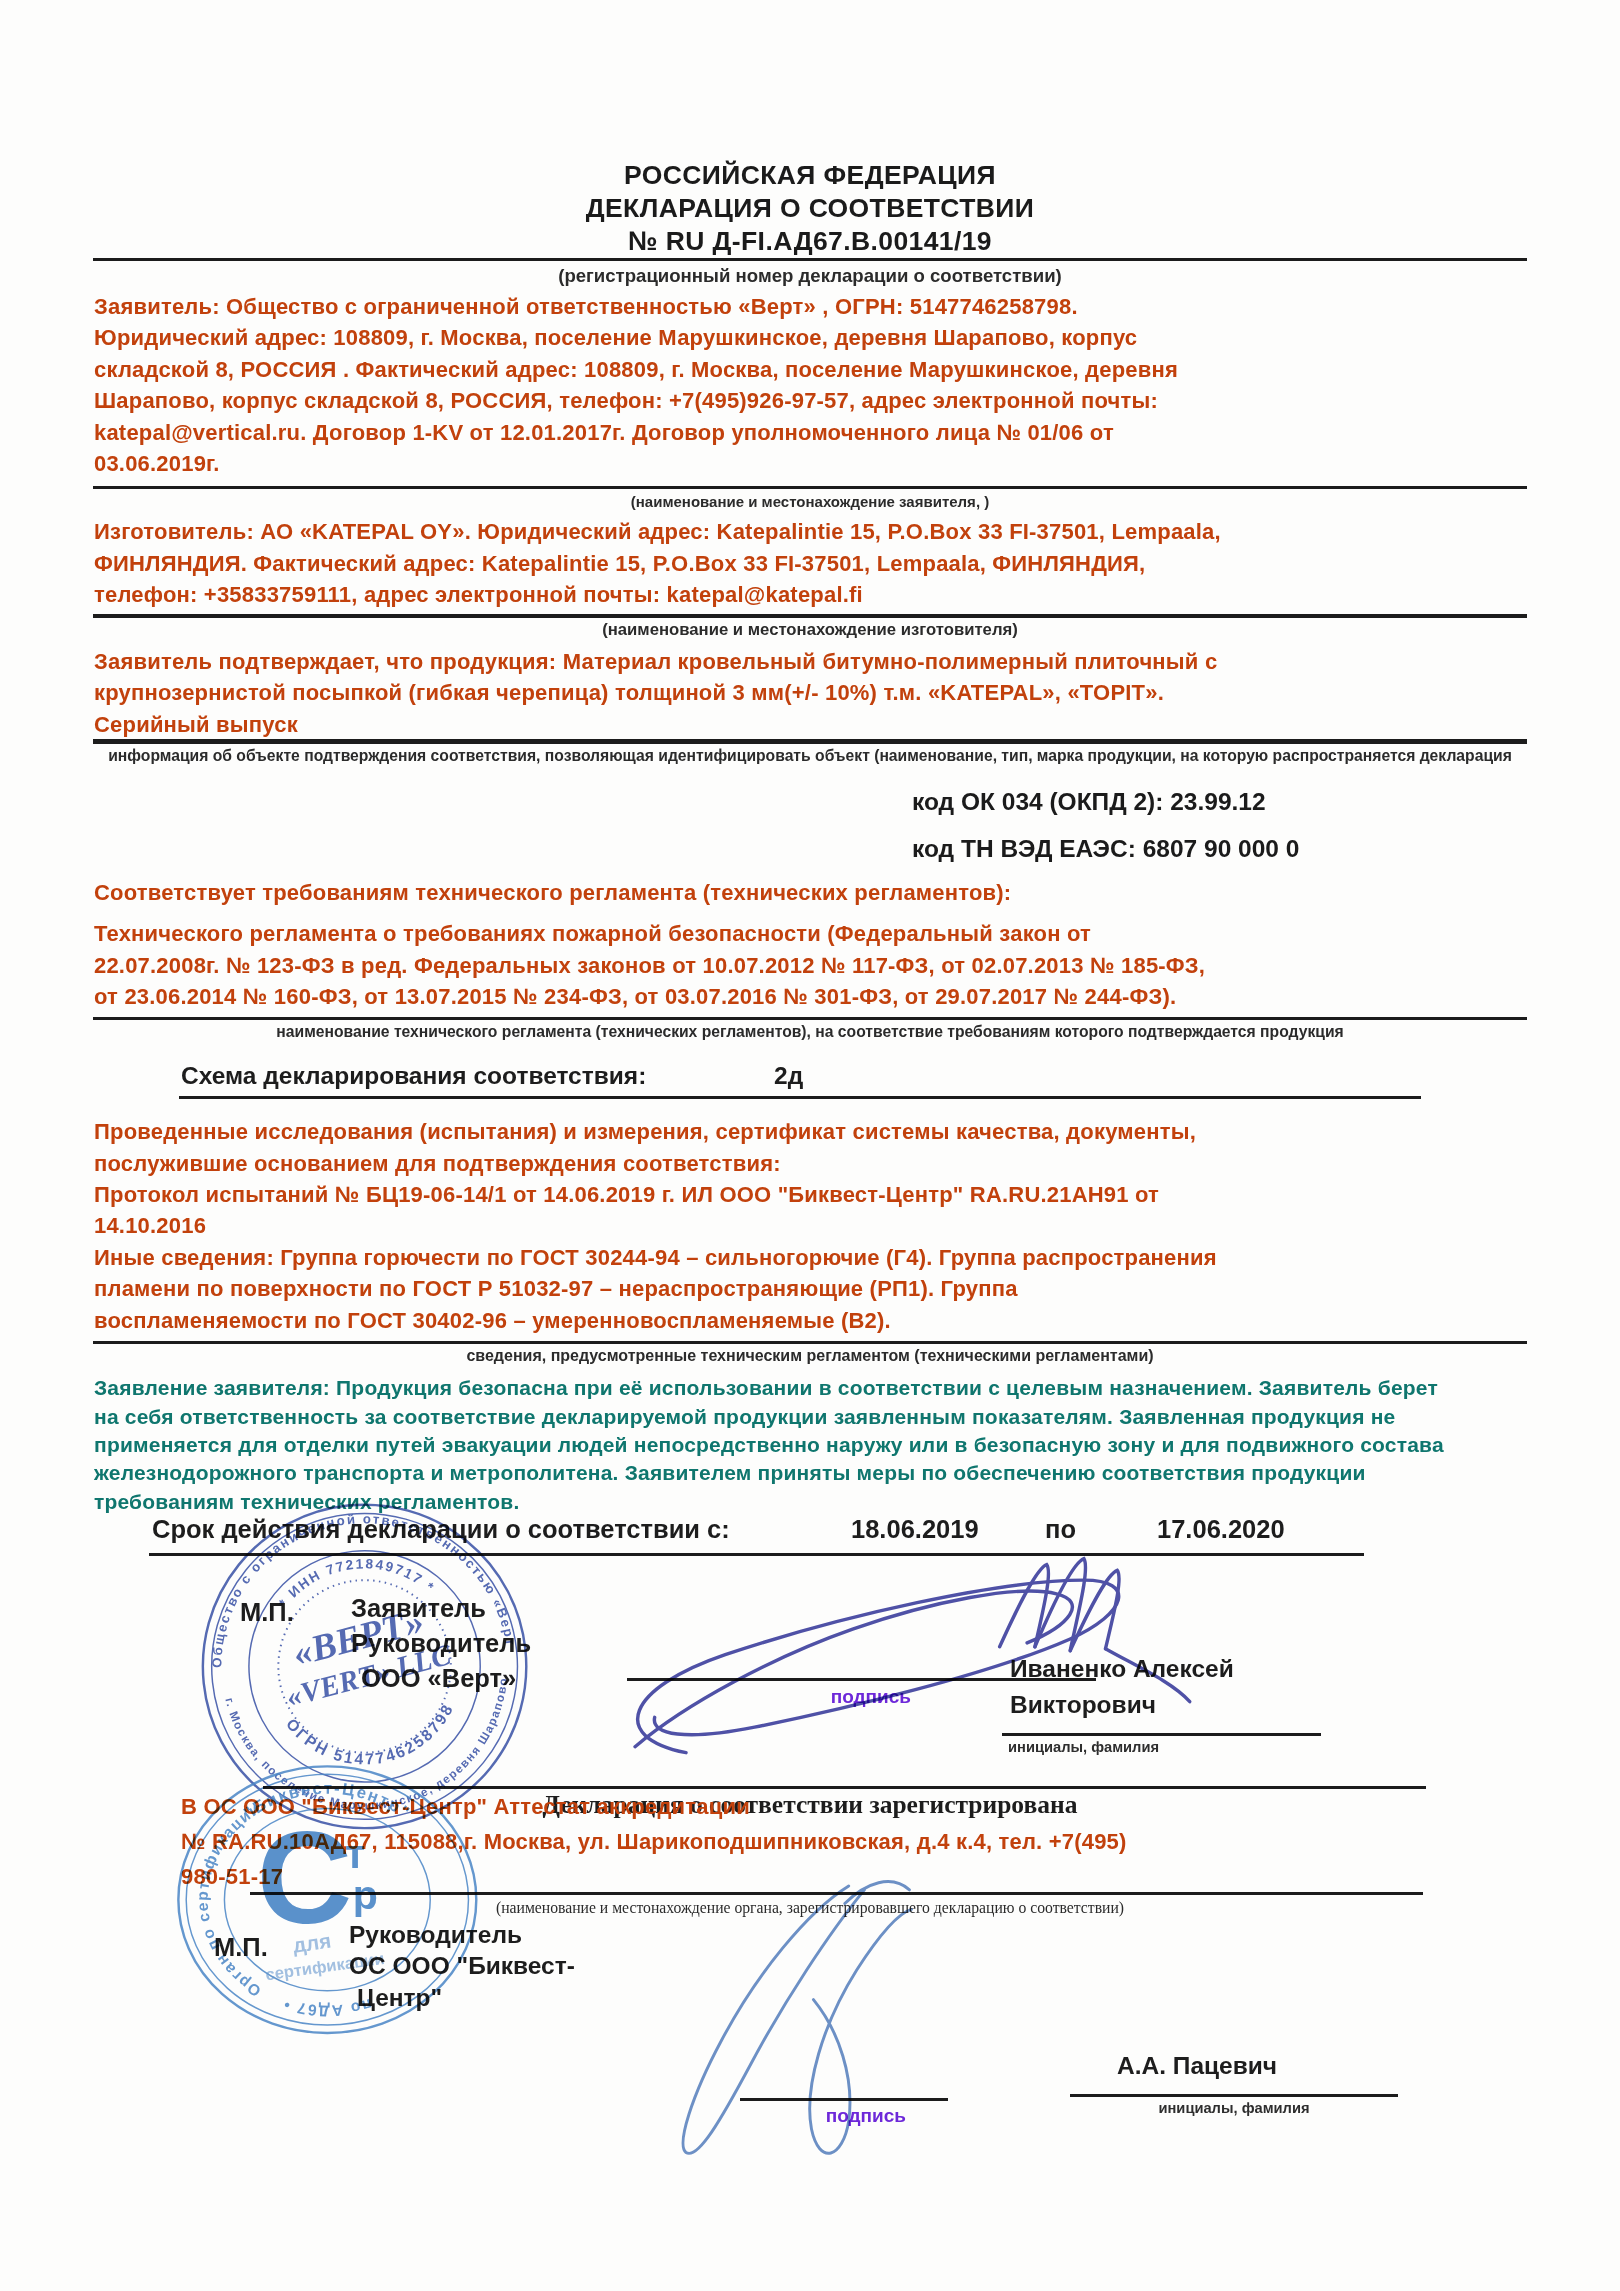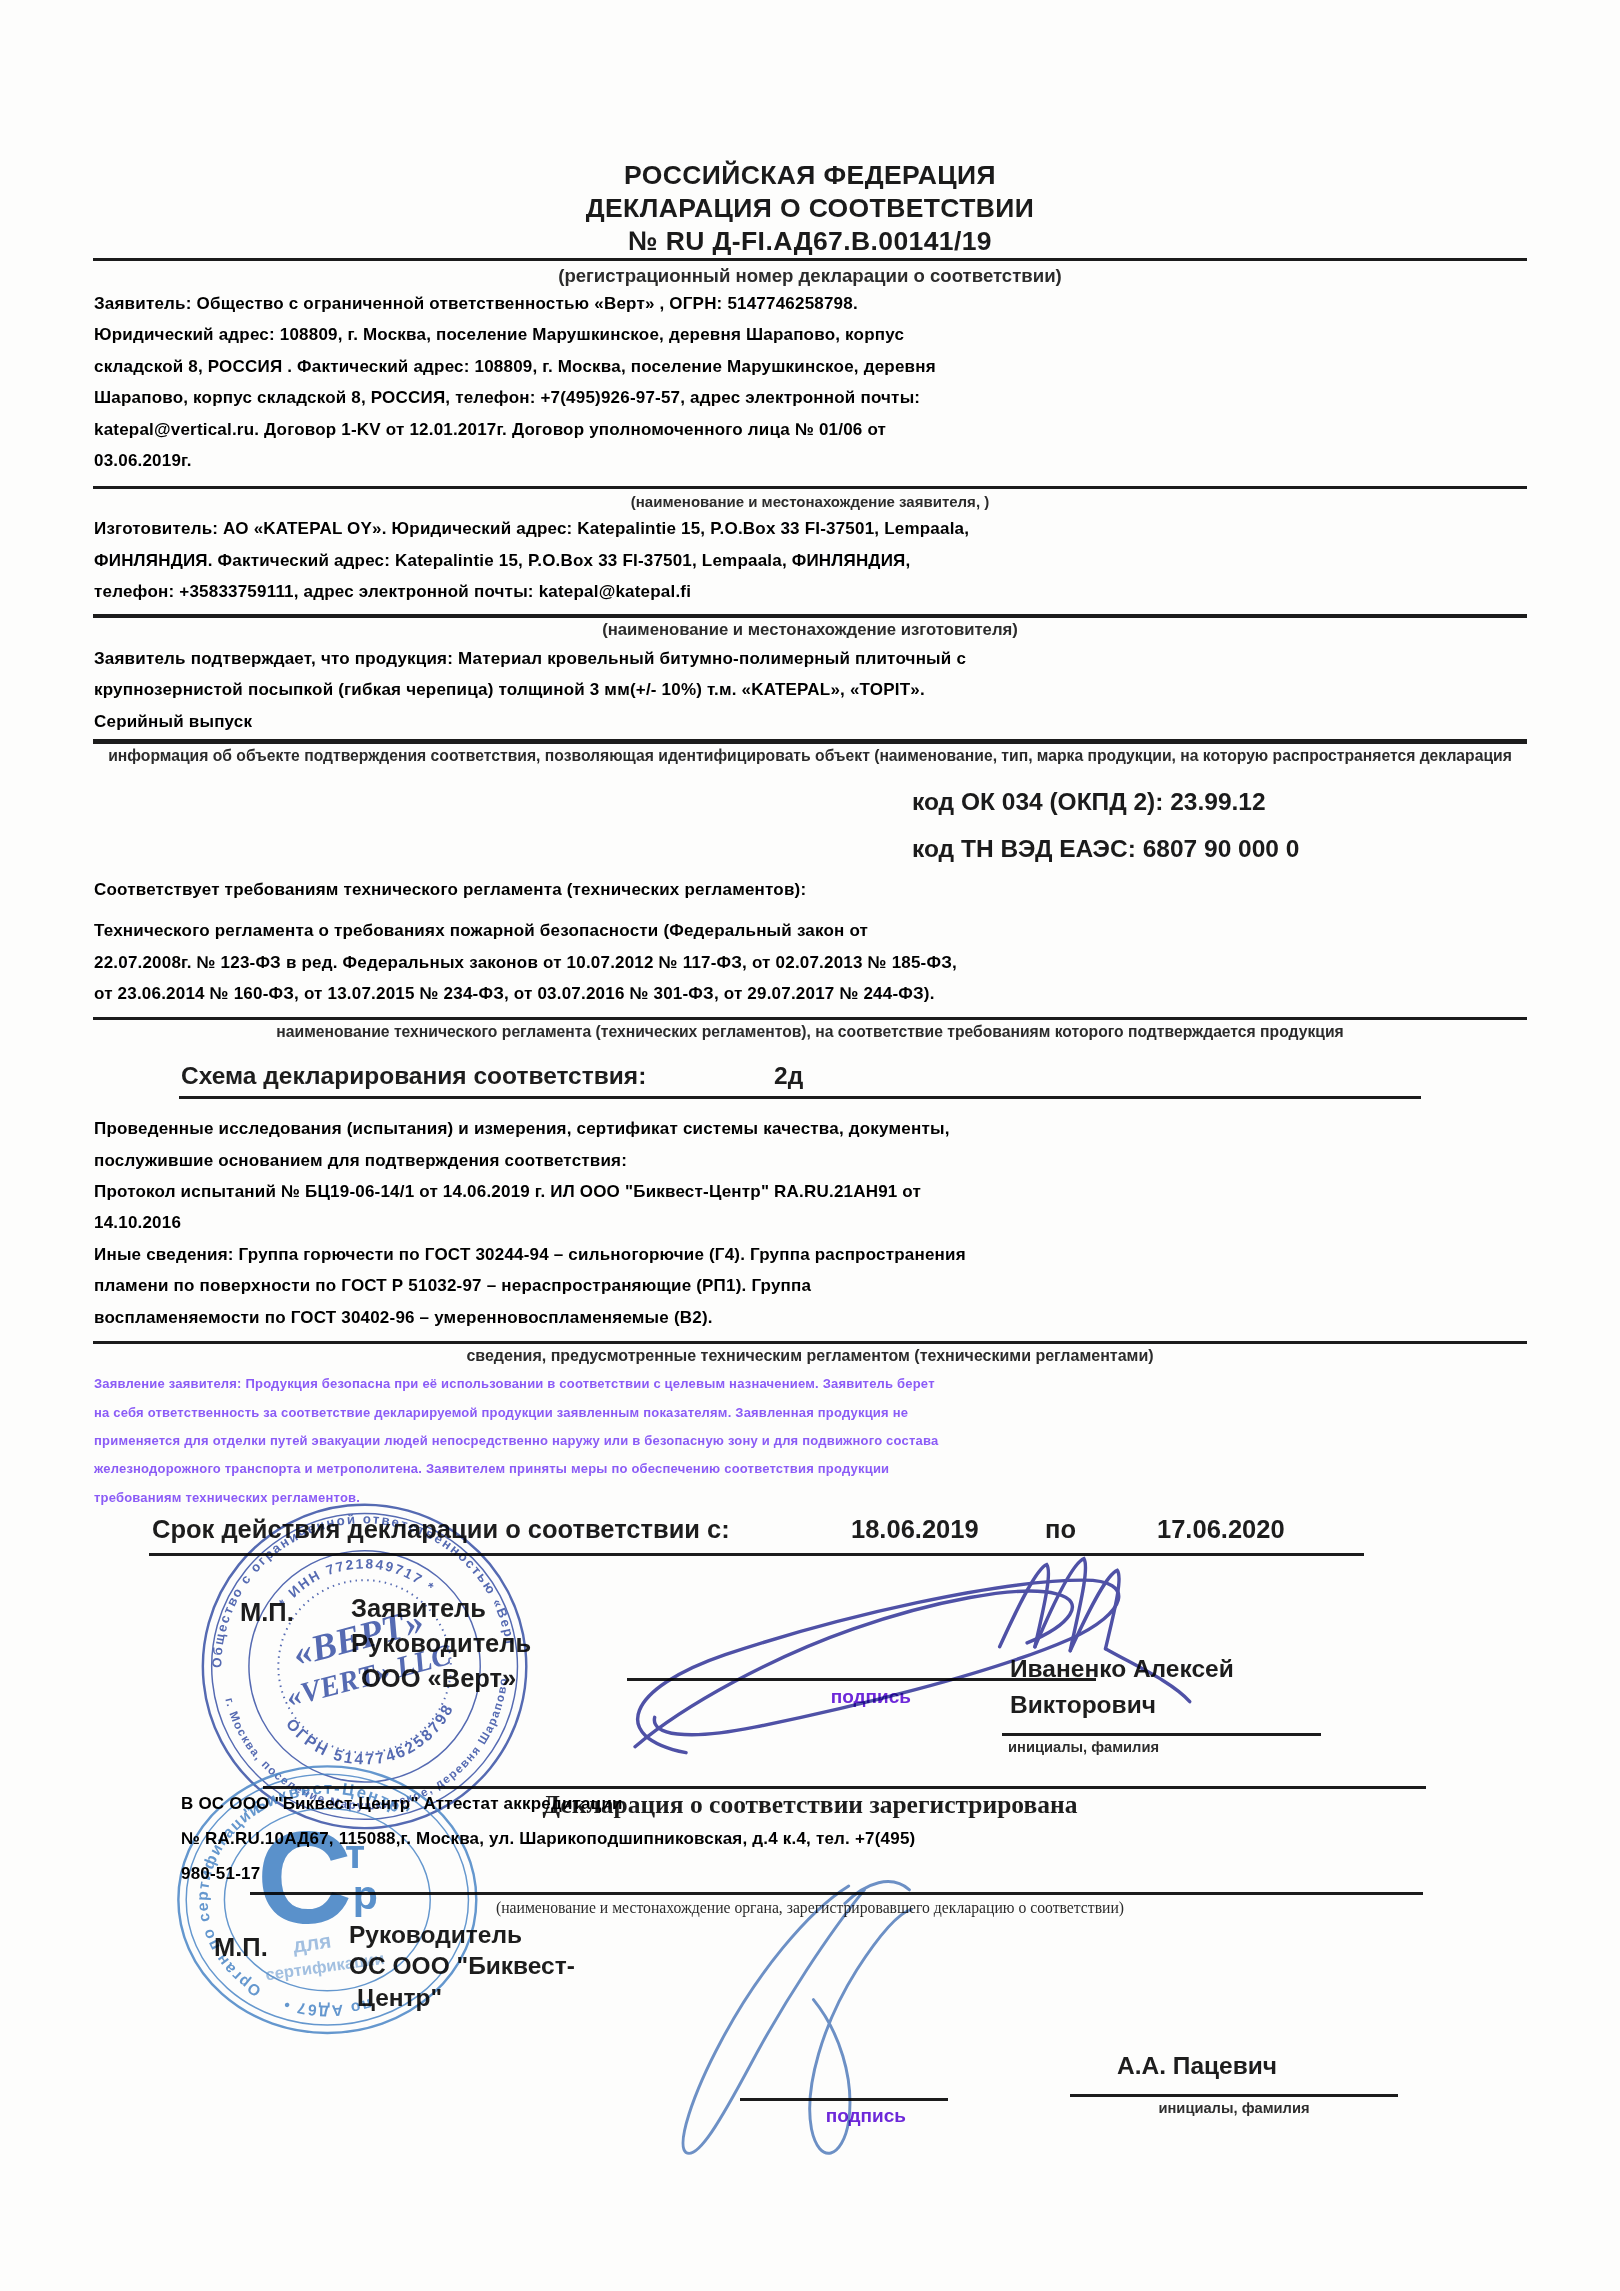--- a/index.html
+++ b/index.html
@@ -4,25 +4,25 @@
 <style>
   html,body { margin:0; padding:0; background:#d9d9d9; }
   .page {
     position:relative; width:1620px; height:2292px; margin:0 auto;
     background:#fdfdfc; overflow:hidden;
     font-family:"Liberation Sans", sans-serif; color:#1d1d1d;
   }
   .abs { position:absolute; }
   .b { font-weight:700; }
   .ttl { left:0; width:1620px; text-align:center; font-weight:700; font-size:26.5px; letter-spacing:0.4px; color:#1b1b1b; }
-  .para-line { left:94px; width:1441px; font-weight:700; font-size:17px; letter-spacing:0.2px; color:#000000; white-space:nowrap; }
+  .para-line { left:94px; width:1441px; font-weight:700; font-size:22px; letter-spacing:0.2px; color:#c2410c; white-space:nowrap; }
   .rule { background:#1c1c1c; }
   .cap { left:0; width:1620px; text-align:center; font-weight:700; color:#2b2b2b; }
   .code-line { left:912px; font-weight:700; font-size:24.5px; color:#1b1b1b; white-space:nowrap; }
-  .stmt-line { left:94px; width:1451px; font-weight:700; font-size:13px; letter-spacing:0.2px; color:#8b5cf6; white-space:nowrap; }
+  .stmt-line { left:94px; width:1451px; font-weight:700; font-size:21px; letter-spacing:0.2px; color:#0f766e; white-space:nowrap; }
   .serif { font-family:"Liberation Serif", serif; }
   .sig-label { font-weight:700; font-size:19px; color:#6d28d9; text-align:right; }
   .small-cap { font-weight:700; font-size:14.7px; color:#2e2e2e; }
   svg.overlay { position:absolute; left:0; top:0; pointer-events:none; mix-blend-mode:multiply; }
 </style>
 </head>
 <body>
 
 <div class="page">
 

